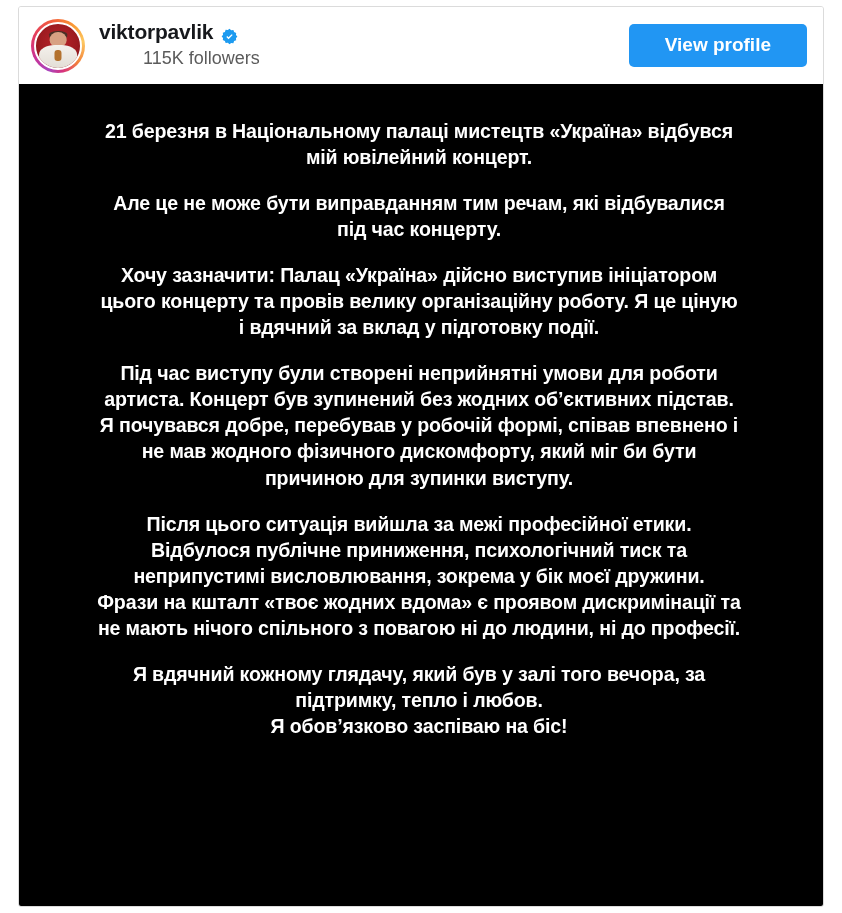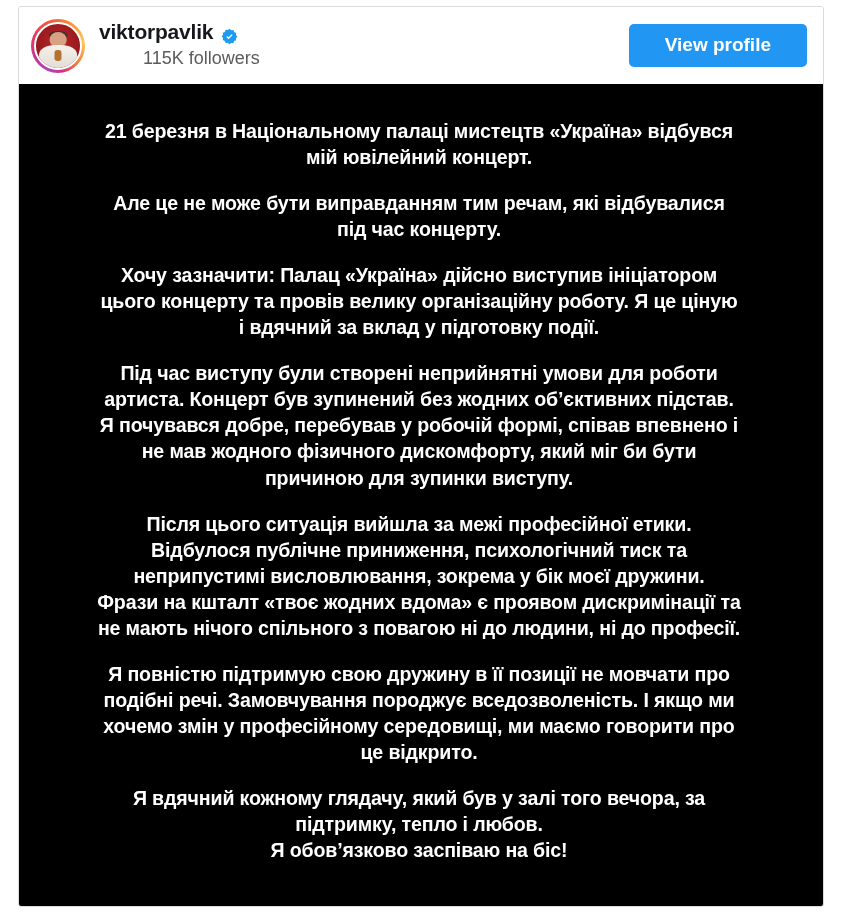--- a/index.html
+++ b/index.html
@@ -230,22 +230,18 @@
     <div class="post-paragraph">Під час виступу були створені неприйнятні умови для роботи
 артиста. Концерт був зупинений без жодних об’єктивних підстав.
 Я почувався добре, перебував у робочій формі, співав впевнено і
 не мав жодного фізичного дискомфорту, який міг би бути
 причиною для зупинки виступу.</div>
     <div class="post-paragraph">Після цього ситуація вийшла за межі професійної етики.
 Відбулося публічне приниження, психологічний тиск та
 неприпустимі висловлювання, зокрема у бік моєї дружини.
 Фрази на кшталт «твоє жодних вдома» є проявом дискримінації та
 не мають нічого спільного з повагою ні до людини, ні до професії.</div>
-    <div class="post-paragraph">Я повністю підтримую свою дружину в її позиції не мовчати про
-подібні речі. Замовчування породжує вседозволеність. І якщо ми
-хочемо змін у професійному середовищі, ми маємо говорити про
-це відкрито.</div>
     <div class="post-paragraph">Я вдячний кожному глядачу, який був у залі того вечора, за
 підтримку, тепло і любов.
 Я обов’язково заспіваю на біс!</div>
   </div>
 
 </div>
 
 </body></html>

